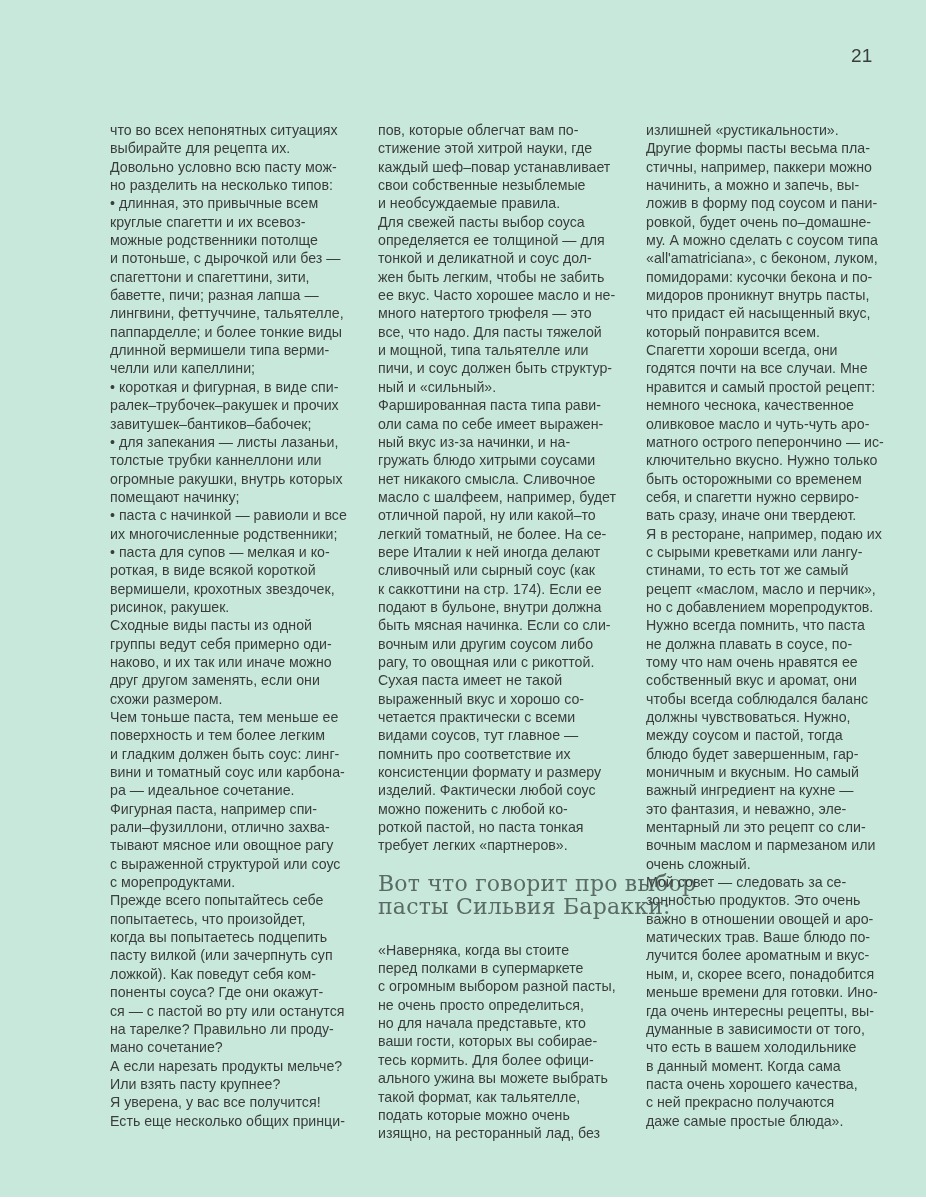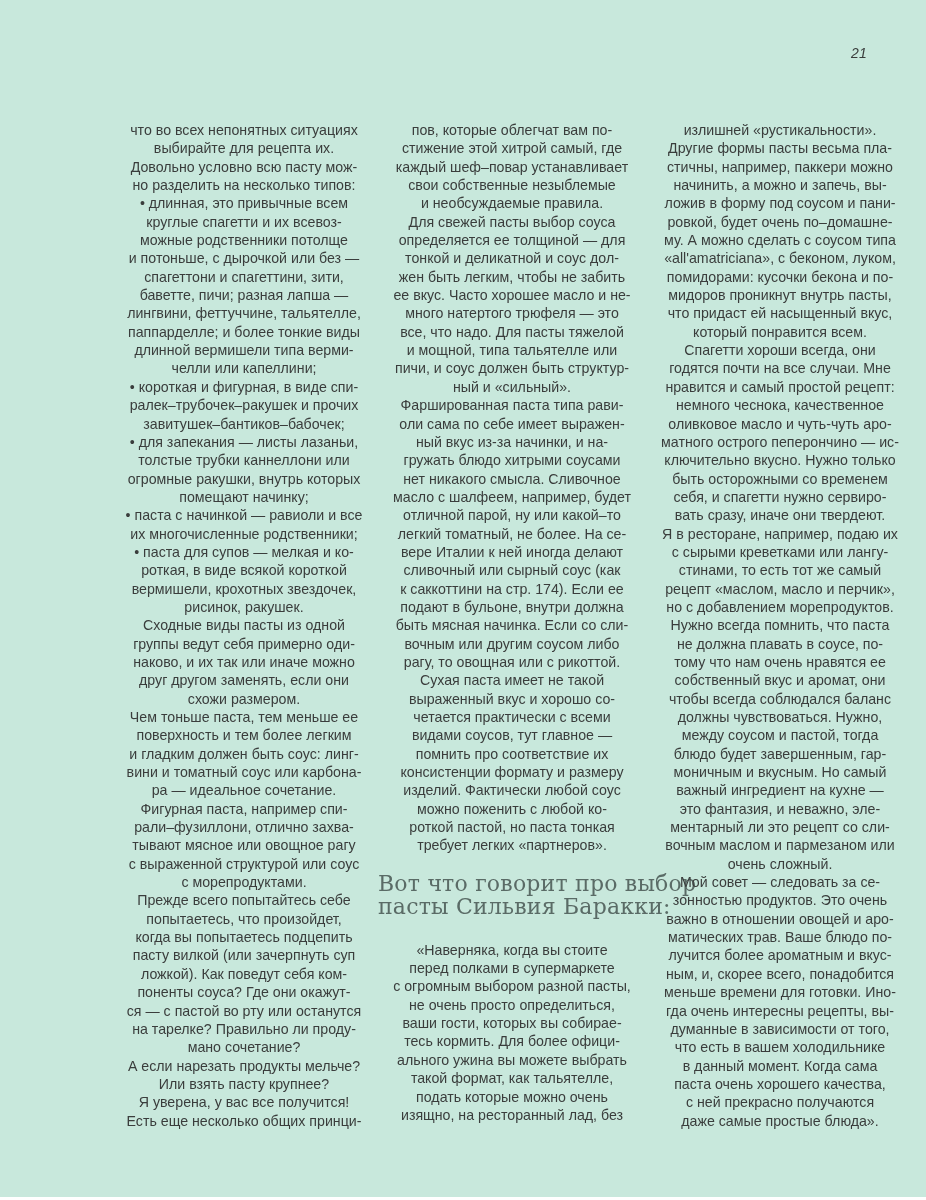--- a/index.html
+++ b/index.html
@@ -13,33 +13,31 @@
   .page{
     position:relative;
     width:926px;height:1200px;
     background:var(--bg);
     overflow:hidden;
     font-family:"Liberation Sans", sans-serif;
   }
   .page-number{
     position:absolute;
     top:45px;left:851px;
-    font-size:14px;
+    font-size:19px;
     color:var(--body-ink);
     letter-spacing:0.3px;
-    font-style:italic;
   }
   .column{
     position:absolute;
     top:121px;
     width:268px;
     color:var(--body-ink);
     font-size:14.2px;
     line-height:18.35px;
-    text-align:center;
   }
   .col-1{left:110px;}
   .col-2{left:378px;}
   .col-3{left:646px;}
   .line{
     white-space:nowrap;
     height:18.35px;
   }
   .segment.heading{
     margin-top:17px;
@@ -121,21 +119,21 @@
         <div class="line">мано сочетание?</div>
         <div class="line">А если нарезать продукты мельче?</div>
         <div class="line">Или взять пасту крупнее?</div>
         <div class="line">Я уверена, у вас все получится!</div>
         <div class="line">Есть еще несколько общих принци-</div>
       </div>
     </div>
   <div class="column col-2">
       <div class="segment body">
         <div class="line">пов, которые облегчат вам по-</div>
-        <div class="line">стижение этой хитрой самый, где</div>
+        <div class="line">стижение этой хитрой науки, где</div>
         <div class="line">каждый шеф–повар устанавливает</div>
         <div class="line">свои собственные незыблемые</div>
         <div class="line">и необсуждаемые правила.</div>
         <div class="line">Для свежей пасты выбор соуса</div>
         <div class="line">определяется ее толщиной — для</div>
         <div class="line">тонкой и деликатной и соус дол-</div>
         <div class="line">жен быть легким, чтобы не забить</div>
         <div class="line">ее вкус. Часто хорошее масло и не-</div>
         <div class="line">много натертого трюфеля — это</div>
         <div class="line">все, что надо. Для пасты тяжелой</div>
@@ -170,20 +168,21 @@
       </div>
       <div class="segment heading">
         <div class="line">Вот что говорит про выбор</div>
         <div class="line">пасты Сильвия Баракки:</div>
       </div>
       <div class="segment body">
         <div class="line">«Наверняка, когда вы стоите</div>
         <div class="line">перед полками в супермаркете</div>
         <div class="line">с огромным выбором разной пасты,</div>
         <div class="line">не очень просто определиться,</div>
+        <div class="line">но для начала представьте, кто</div>
         <div class="line">ваши гости, которых вы собирае-</div>
         <div class="line">тесь кормить. Для более офици-</div>
         <div class="line">ального ужина вы можете выбрать</div>
         <div class="line">такой формат, как тальятелле,</div>
         <div class="line">подать которые можно очень</div>
         <div class="line">изящно, на ресторанный лад, без</div>
       </div>
     </div>
   <div class="column col-3">
       <div class="segment body">

